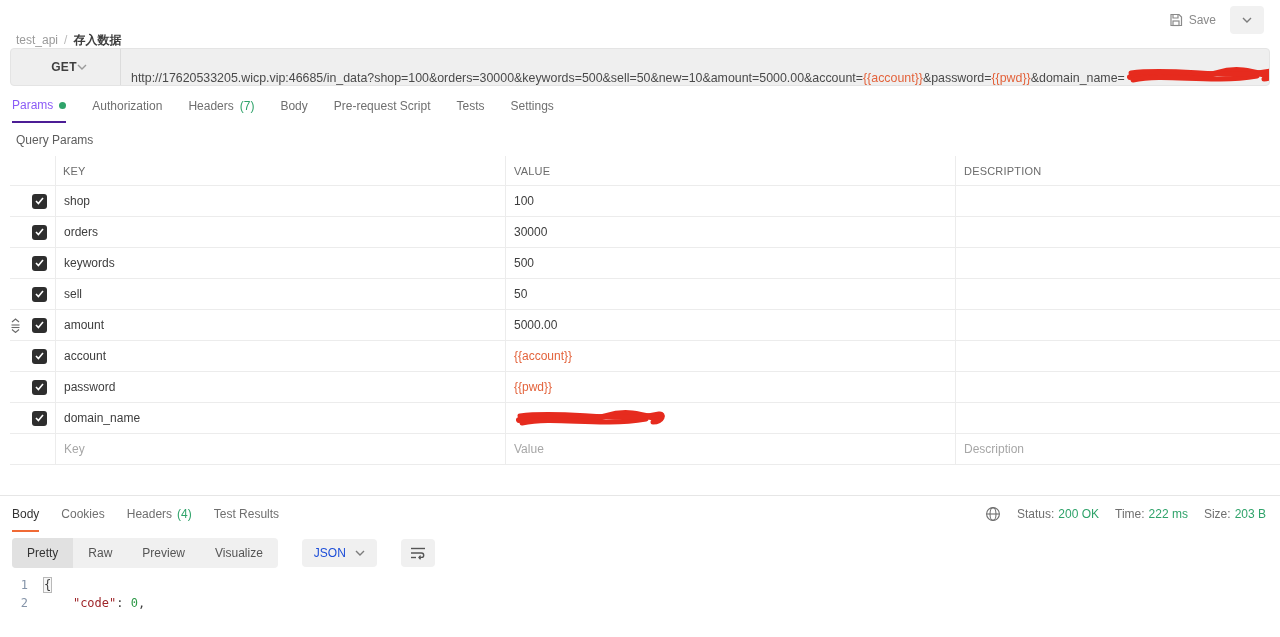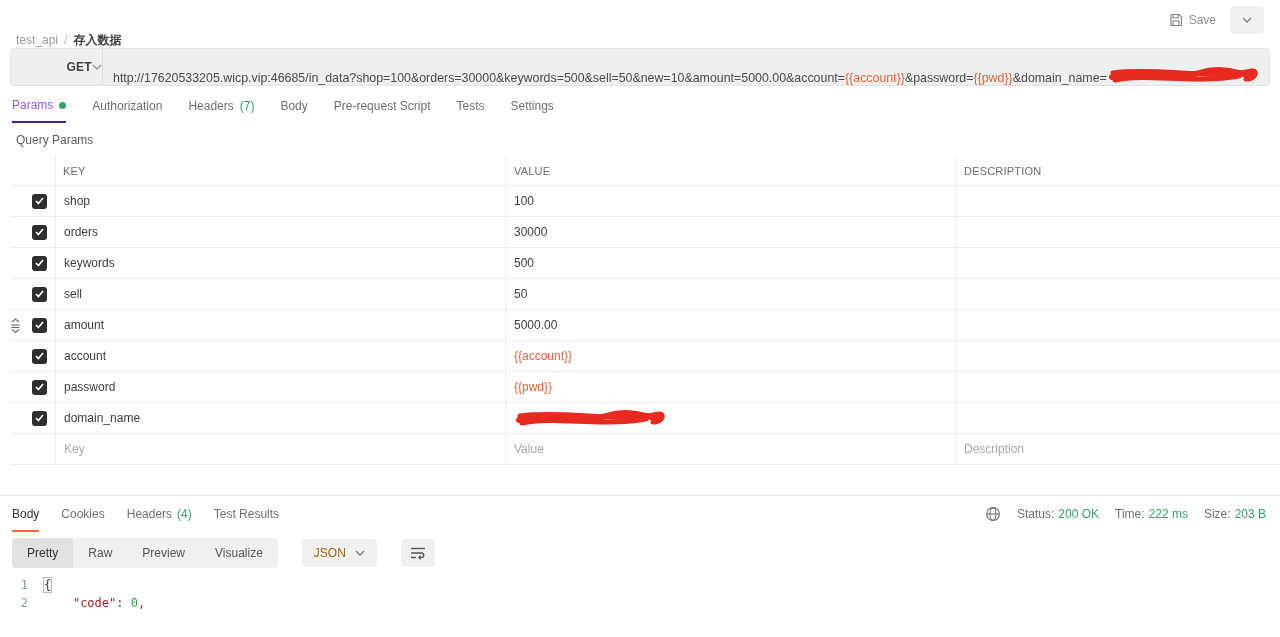--- a/index.html
+++ b/index.html
@@ -16,22 +16,22 @@
   .save-area { display:flex; align-items:center; gap:6px; }
   .save-btn { display:flex; align-items:center; gap:6px; color:#8a8a8a; font-size:12px;
     padding:5px 8px; border-radius:4px; cursor:pointer; }
   .save-caret-btn { background:#f1f1f1; border-radius:4px; width:34px; height:28px;
     display:flex; align-items:center; justify-content:center; color:#7c7c7c; cursor:pointer; }
 
   
   .url-row { margin:8px 10px 0 10px; }
   .url-bar { display:flex; height:38px; background:#efefef; border:1px solid #e4e4e4;
     border-radius:4px; overflow:visible; }
-  .method-select { width:92px; display:flex; align-items:center; justify-content:flex-end;
-    padding:0 0 0 14px; border-right:1px solid #dcdcdc; cursor:pointer; flex:none; }
+  .method-select { width:110px; display:flex; align-items:center; justify-content:center;
+    padding:0 7px 0 14px; border-right:1px solid #dcdcdc; cursor:pointer; flex:none; }
   .method-label { font-size:12px; font-weight:700; color:#3f3f3f; letter-spacing:.3px; }
   .url-input { flex:1; display:flex; align-items:flex-end; padding:0 10px; font-size:12.4px;
     white-space:nowrap; overflow:hidden; color:#4a4a4a; }
   .url-seg-variable { color:#e3633c; }
   .url-redacted { display:inline-block; width:152px; height:22px; vertical-align:middle;
     position:relative; top:1px; flex:none; }
 
   
   .req-tabs { display:flex; gap:26px; padding:12px 12px 0 12px; font-size:12px; }
   .req-tab { color:#6f6f6f; padding-bottom:9px; cursor:pointer; display:flex; align-items:center; gap:6px; }
@@ -69,21 +69,21 @@
   .meta-label { color:#6f6f6f; }
   .meta-value { color:#2fa36a; }
   .globe { color:#6f6f6f; display:flex; align-items:center; }
 
   
   .view-toolbar { display:flex; align-items:center; gap:24px; margin:6px 0 0 12px; }
   .segmented { display:flex; background:#f0f0f0; border-radius:4px; overflow:hidden; }
   .seg-item { padding:8px 15px; font-size:12px; color:#555; cursor:pointer; }
   .seg-item.active { background:#e1e1e1; color:#333; }
   .pill { background:#f0f0f0; border-radius:4px; display:flex; align-items:center; gap:9px;
-    padding:7px 12px; font-size:12px; color:#a16207; cursor:pointer; }
+    padding:7px 12px; font-size:12px; color:#1d4ed8; cursor:pointer; }
   .pill.icon-only { padding:7px 9px; color:#555; }
 
   
   .code-area { margin-top:9px; font-family:"DejaVu Sans Mono", monospace; font-size:12px; line-height:17.5px; }
   .code-line { display:flex; }
   .ln { width:44px; text-align:right; color:#8493a8; padding-right:16px; flex:none; user-select:none; }
   .tok-brace { color:#3d3d3d; outline:1px solid #b9b9b9; background:#f7f7f7; }
   .tok-key { color:#9e2428; }
   .tok-number { color:#2e9948; }
   .tok-plain { color:#3d3d3d; white-space:pre; }

